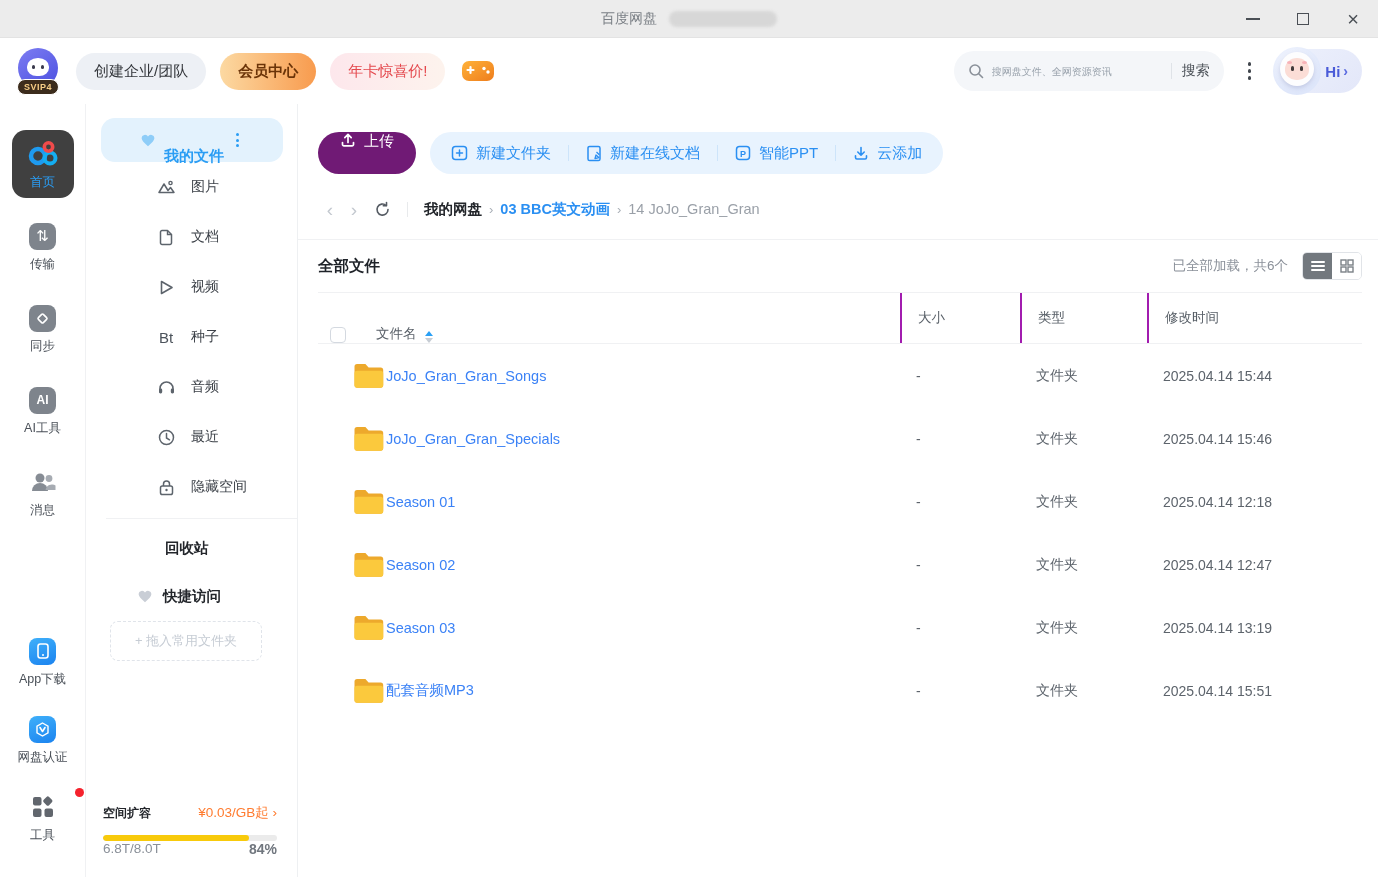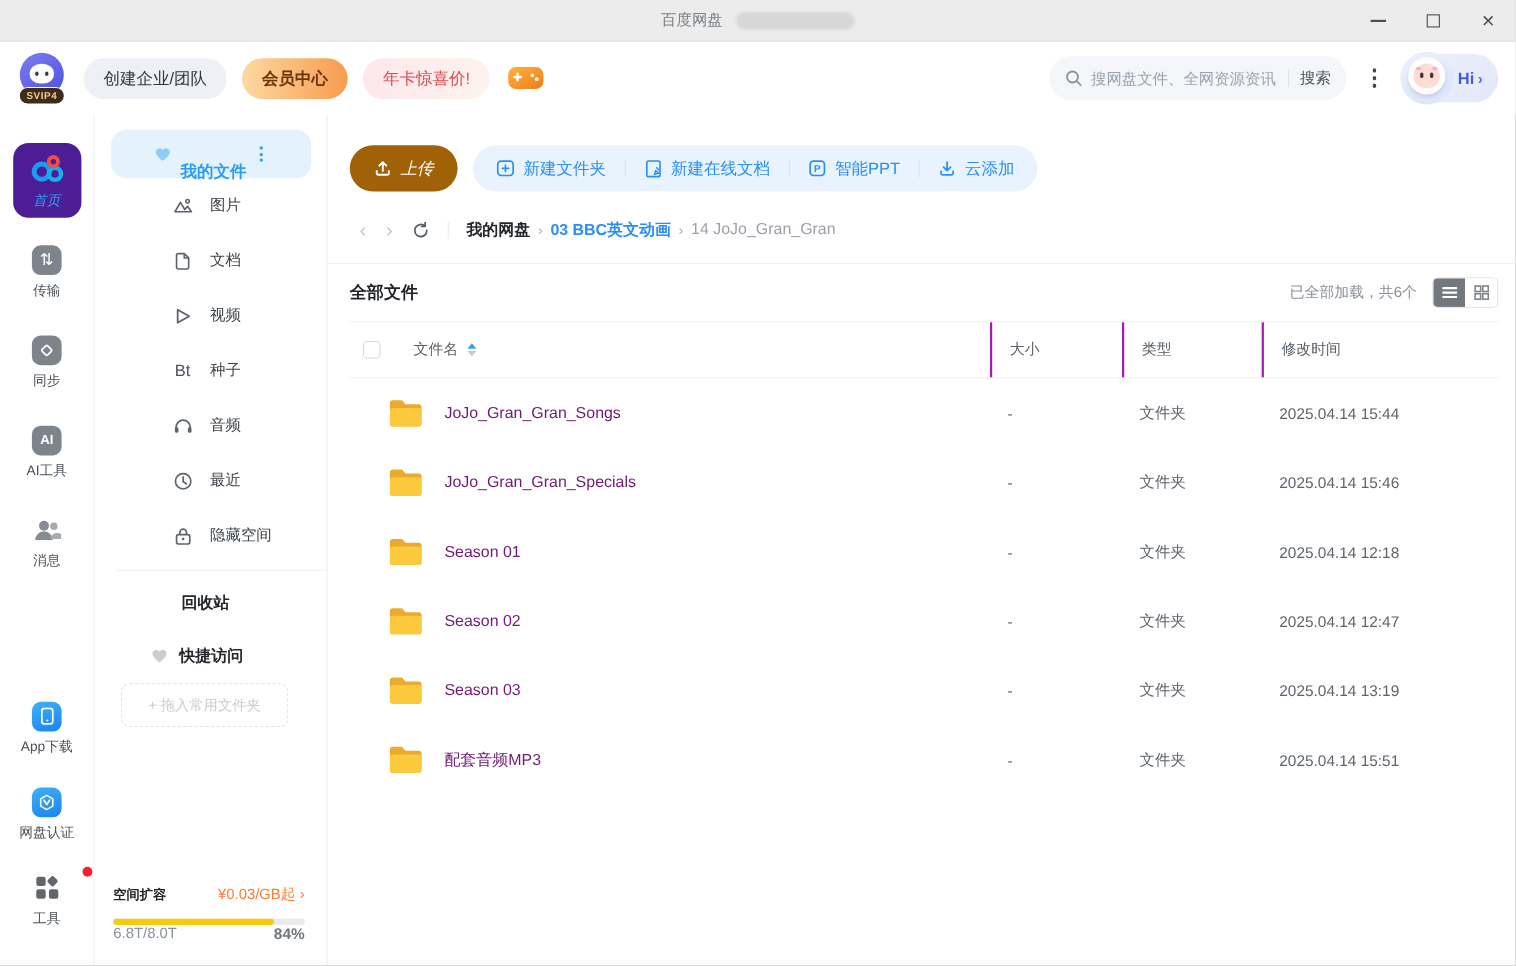--- a/index.html
+++ b/index.html
@@ -25,21 +25,21 @@
   .logo-face:before { left:5px; } .logo-face:after { right:5px; }
   .logo-badge { position:absolute; left:50%; transform:translateX(-50%); bottom:0; background:#3c2c1c; color:#f6cd85; font-size:9px; font-weight:bold; padding:2px 6px; border-radius:8px; border:1px solid #fff; letter-spacing:.5px; }
   .pill { height:37px; display:flex; align-items:center; padding:0 18px; border-radius:19px; font-size:15px; cursor:pointer; white-space:nowrap; }
   .pill-team { background:#edf0f5; color:#33363b; }
   .pill-member { background:linear-gradient(90deg,#fcdCA6,#f89c4d); background:linear-gradient(90deg,#fcd9a2,#f89b4e); color:#6b3408; font-weight:bold; }
   .pill-promo { background:linear-gradient(90deg,#fde7ec,#fdf3ed); color:#e4484d; }
   .gamepad { width:34px; height:26px; margin-left:2px; cursor:pointer; }
 
   .header-right { margin-left:auto; display:flex; align-items:center; gap:18px; }
   .searchbox { width:270px; height:40px; background:#f4f6f9; border-radius:20px; display:flex; align-items:center; padding:0 14px; }
-  .searchbox input { border:none; outline:none; background:transparent; flex:1; font-size:14px; color:#333; margin-left:8px; font-family:"Liberation Sans",sans-serif; min-width:0; }
+  .searchbox input { border:none; outline:none; background:transparent; flex:1; font-size:10px; color:#333; margin-left:8px; font-family:"Liberation Sans",sans-serif; min-width:0; }
   .searchbox input::placeholder { color:#9aa3ad; }
   .search-divider { width:1px; height:16px; background:#dfe3e8; margin:0 10px; }
   .search-btn { color:#4c5259; font-size:14px; cursor:pointer; white-space:nowrap; }
   .dots-menu { display:flex; flex-direction:column; gap:3.5px; padding:6px; cursor:pointer; }
   .dots-menu i { width:3.5px; height:3.5px; border-radius:50%; background:#41464d; }
   .avatar-pill { height:44px; background:linear-gradient(135deg,#edf1fc,#e3e7f9); border-radius:23px; display:flex; align-items:center; padding-right:14px; cursor:pointer; }
   .avatar { width:48px; height:48px; border-radius:50%; background:radial-gradient(circle at 40% 35%, #f7f9ff 0%, #dee6fa 70%); position:relative; margin:-2px 4px -2px -2px; }
   .av-helmet { position:absolute; left:7px; top:5px; width:34px; height:34px; background:#fdfdfe; border-radius:50%; box-shadow:0 2px 4px rgba(90,100,160,.25); }
   .av-face { position:absolute; left:12px; top:11px; width:24px; height:22px; background:#fbddd6; border-radius:50% 50% 46% 46%; }
   .av-face:before, .av-face:after { content:""; position:absolute; top:8px; width:3px; height:4.5px; background:#403a3a; border-radius:2px; }
@@ -50,21 +50,21 @@
   .hi-arrow { color:#5a6ae0; font-size:14px; margin-left:3px; font-weight:bold; }
 
   
   .bodywrap { display:flex; height:773px; }
 
   
   .rail { width:86px; border-right:1px solid #f0f1f3; display:flex; flex-direction:column; align-items:center; padding-top:26px; flex:0 0 auto; }
   .rail-item { width:62px; border-radius:14px; padding:9px 0 7px; text-align:center; margin-bottom:14px; cursor:pointer; }
   .rail-item .ric { height:30px; display:flex; align-items:center; justify-content:center; margin-bottom:5px; }
   .rail-item .rlabel { font-size:12.5px; color:#4a5058; }
-  .rail-item.active { background:#4c1d95;font-style:italic; }
+  .rail-item.active { background:#404040; }
   .rail-item.active .rlabel { color:#2a9df4; }
   .sq-ic { width:27px; height:27px; border-radius:8px; background:#7e848c; color:#fff; display:flex; align-items:center; justify-content:center; font-size:15px; }
   .sq-ic.blue { background:linear-gradient(160deg,#3fb0fa,#1b83ef); }
   .rail-bottom { margin-top:auto; padding-bottom:16px; display:flex; flex-direction:column; align-items:center; }
   .rail-bottom .rail-item { margin-bottom:10px; }
   .tools-wrap { position:relative; }
   .red-dot { position:absolute; top:-4px; right:-10px; width:9px; height:9px; background:#f5222d; border-radius:50%; }
 
   
   .sidebar { width:212px; border-right:1px solid #eef0f2; flex:0 0 auto; padding-top:14px; display:flex; flex-direction:column; }
@@ -87,21 +87,21 @@
   .st-price { margin-left:auto; color:#ff7b2f; font-size:13.5px; cursor:pointer; }
   .st-bar { margin-top:13px; height:6px; border-radius:3px; background:#ebebeb; overflow:hidden; }
   .st-fill { height:100%; background:#f8ca0b; border-radius:3px; }
   .st-row2 { display:flex; }
   .st-usage { color:#8a9099; font-size:13.5px; }
   .st-pct { margin-left:auto; color:#70767e; font-size:14px; font-weight:bold; }
 
   
   .main { flex:1; display:flex; flex-direction:column; min-width:0; }
   .toolbar { margin:28px 16px 0 20px; display:flex; align-items:center; gap:14px; }
-  .upload-btn { height:42px; padding:0 22px; background:#a16207; border-radius:21px; color:#fff; font-size:15px; display:flex; align-items:center; gap:8px; cursor:pointer; border:none; font-family:"Liberation Sans",sans-serif;font-style:italic; }
+  .upload-btn { height:42px; padding:0 22px; background:#701a75; border-radius:21px; color:#fff; font-size:15px; display:flex; align-items:flex-start; gap:8px; cursor:pointer; border:none; font-family:"Liberation Sans",sans-serif; }
   .action-group { height:42px; background:#e8f3fe; border-radius:21px; display:flex; align-items:center; padding:0 4px; }
   .action { display:flex; align-items:center; gap:8px; padding:4px 17px; color:#2a8ff2; font-size:15px; cursor:pointer; height:100%; }
   .action-sep { width:1px; height:16px; background:#cde4fa; }
 
   .breadcrumb { margin:18px 16px 0 20px; height:34px; display:flex; align-items:center; }
   .nav-arrow { font-size:19px; color:#c3c8cf; width:24px; text-align:center; cursor:pointer; line-height:1; }
   .refresh { margin-left:8px; cursor:pointer; display:flex; }
   .bc-sep-line { width:1px; height:15px; background:#e8eaec; margin:0 16px; }
   .crumb { font-size:14.5px; cursor:pointer; }
   .crumb.root { font-weight:bold; color:#23262b; }
@@ -112,35 +112,35 @@
   .hdivider { height:1px; background:#f0f1f3; margin-top:13px; }
 
   .listbar { height:52px; display:flex; align-items:center; padding:0 16px 0 20px; }
   .list-title { font-size:15.5px; font-weight:bold; color:#1f2329; }
   .load-status { margin-left:auto; color:#8a9099; font-size:13.5px; }
   .view-toggle { display:flex; margin-left:14px; border:1px solid #e1e4e8; border-radius:5px; overflow:hidden; }
   .vt-seg { width:29px; height:26px; display:flex; align-items:center; justify-content:center; cursor:pointer; background:#fff; }
   .vt-seg.active { background:#72787e; }
 
   .thead { height:52px; display:flex; align-items:center; margin:0 16px 0 20px; border-top:1px solid #f0f1f3; border-bottom:1px solid #f0f1f3; }
-  .th-name { flex:1; display:flex; align-items:center; height:100%; }
+  .th-name { flex:1; display:flex; align-items:flex-end; height:100%; }
   .checkbox { width:16px; height:16px; border:1.5px solid #d4d9e0; border-radius:4px; margin-left:12px; background:#fff; cursor:pointer; }
   .th-label { font-size:13.5px; color:#596068; }
   .th-name .th-label { margin-left:30px; }
   .sort-ics { display:flex; flex-direction:column; gap:2px; margin-left:8px; cursor:pointer; }
   .sort-up { width:0; height:0; border-left:4px solid transparent; border-right:4px solid transparent; border-bottom:5px solid #2aa0f5; }
   .sort-down { width:0; height:0; border-left:4px solid transparent; border-right:4px solid transparent; border-top:5px solid #c6ccd4; }
   .th-col { height:100%; display:flex; align-items:center; border-left:2px solid #a21caf; padding-left:16px; font-size:13.5px; color:#596068; }
   .w-size { width:120px; } .w-type { width:127px; } .w-mod { width:215px; }
 
   .tbody { overflow:hidden; }
   .trow { height:63px; display:flex; align-items:center; margin:0 16px 0 20px; cursor:pointer; }
   .name-cell { flex:1; display:flex; align-items:center; min-width:0; }
   .folder-ic { margin-left:34px; display:flex; }
-  .fname { margin-left:18px; font-size:14.5px; color:#701a75; white-space:nowrap; }
+  .fname { margin-left:0; font-size:14.5px; color:#3b82f6; white-space:nowrap; }
   .cell-plain { padding-left:16px; font-size:14px; color:#5d646c; }
 </style>
 </head>
 <body>
 
 <div class="window">
 
   <div class="titlebar">
     <span class="title">百度网盘</span>
     <span class="redacted"></span>

